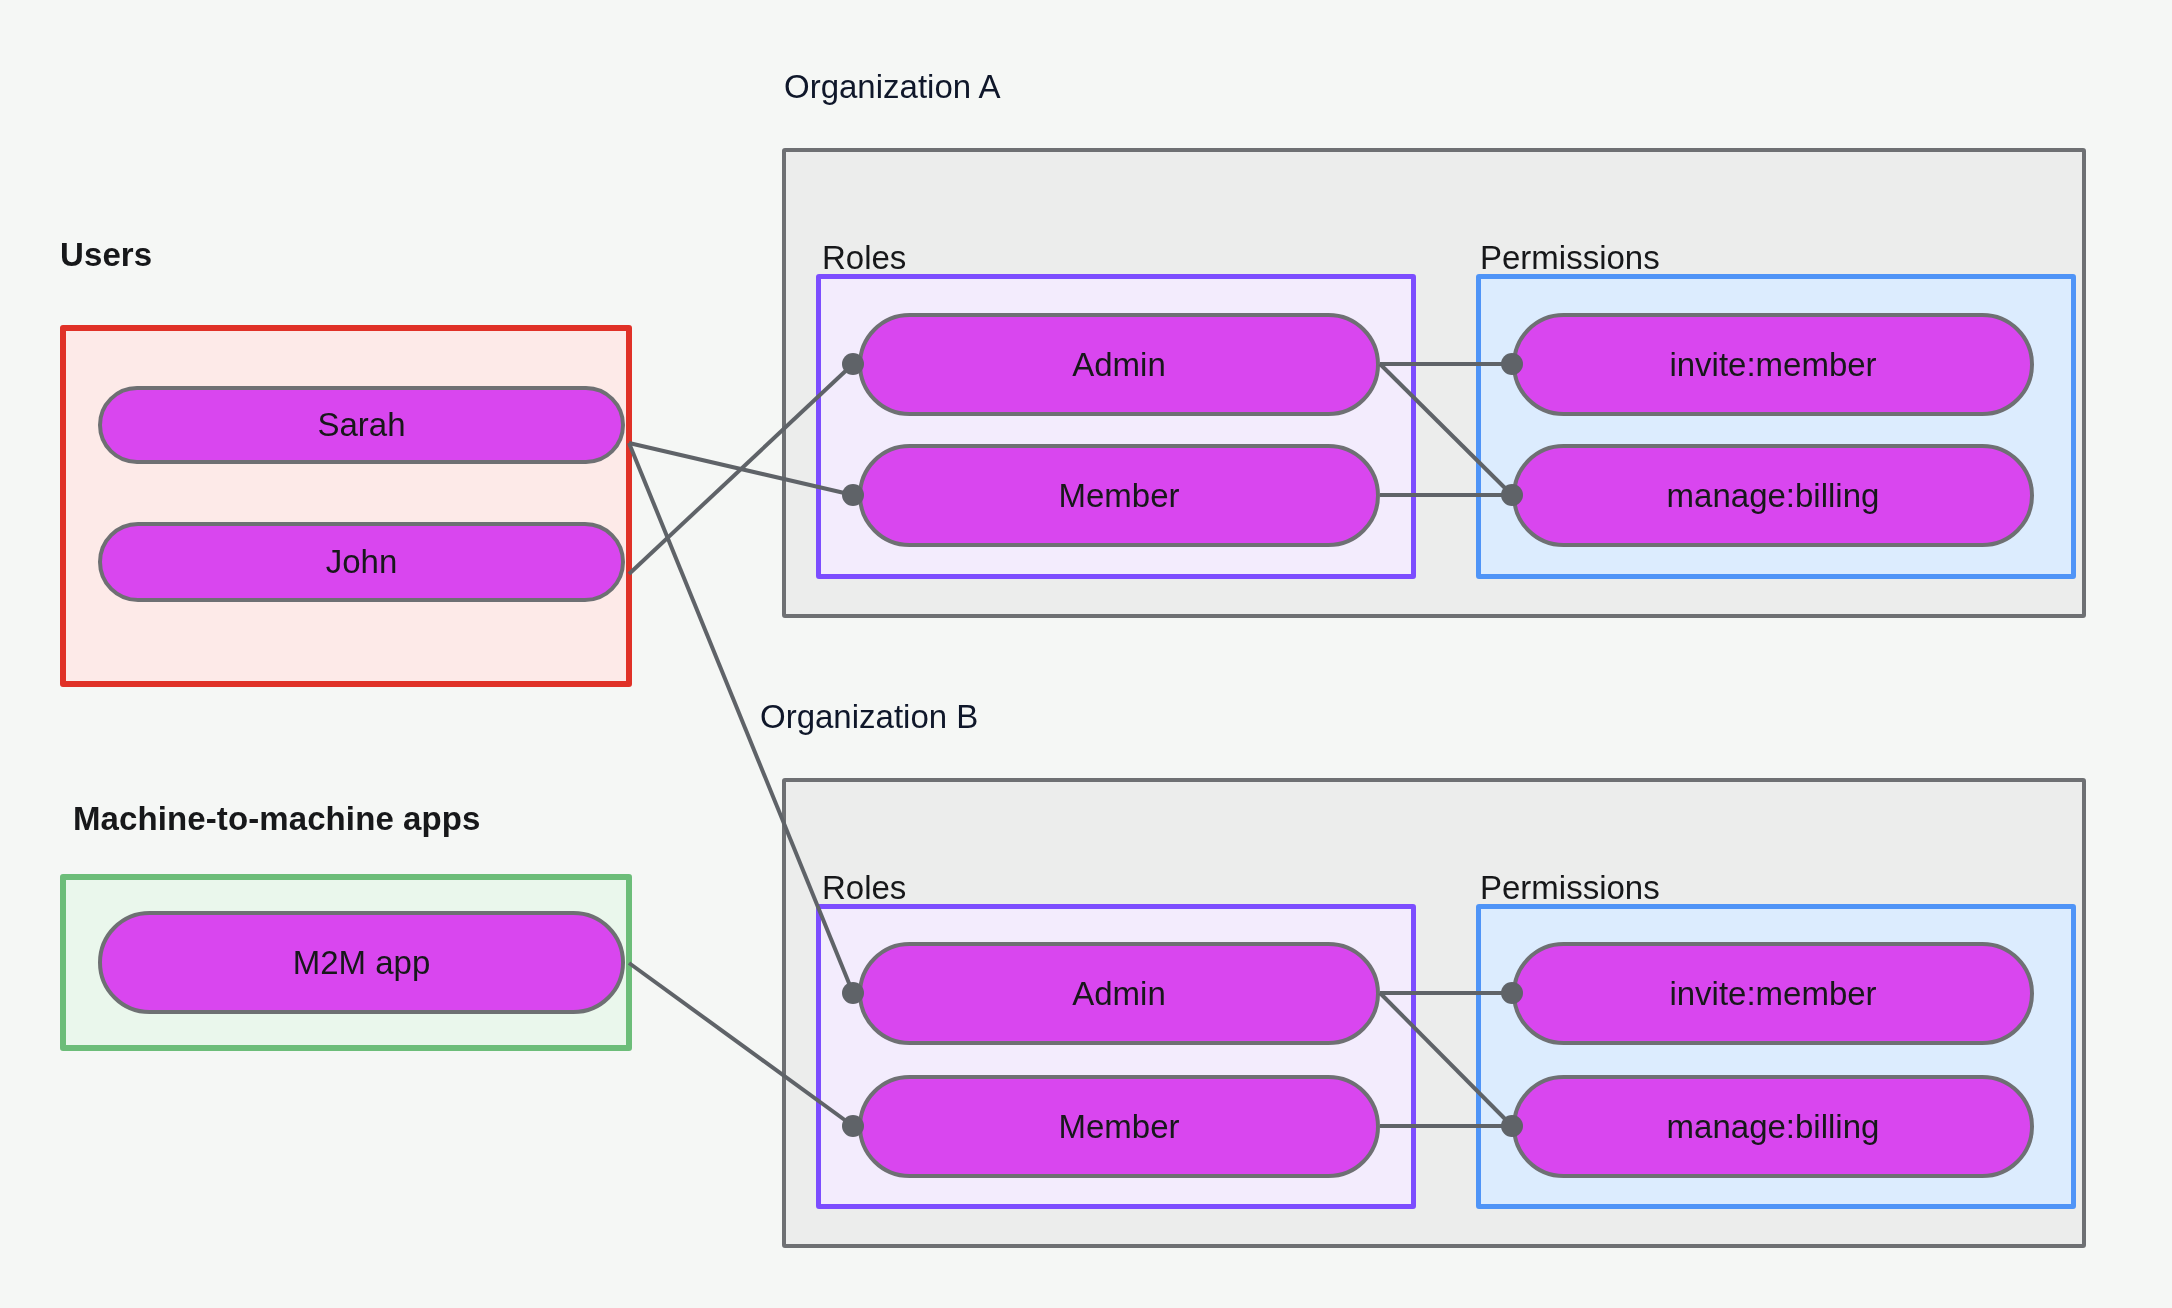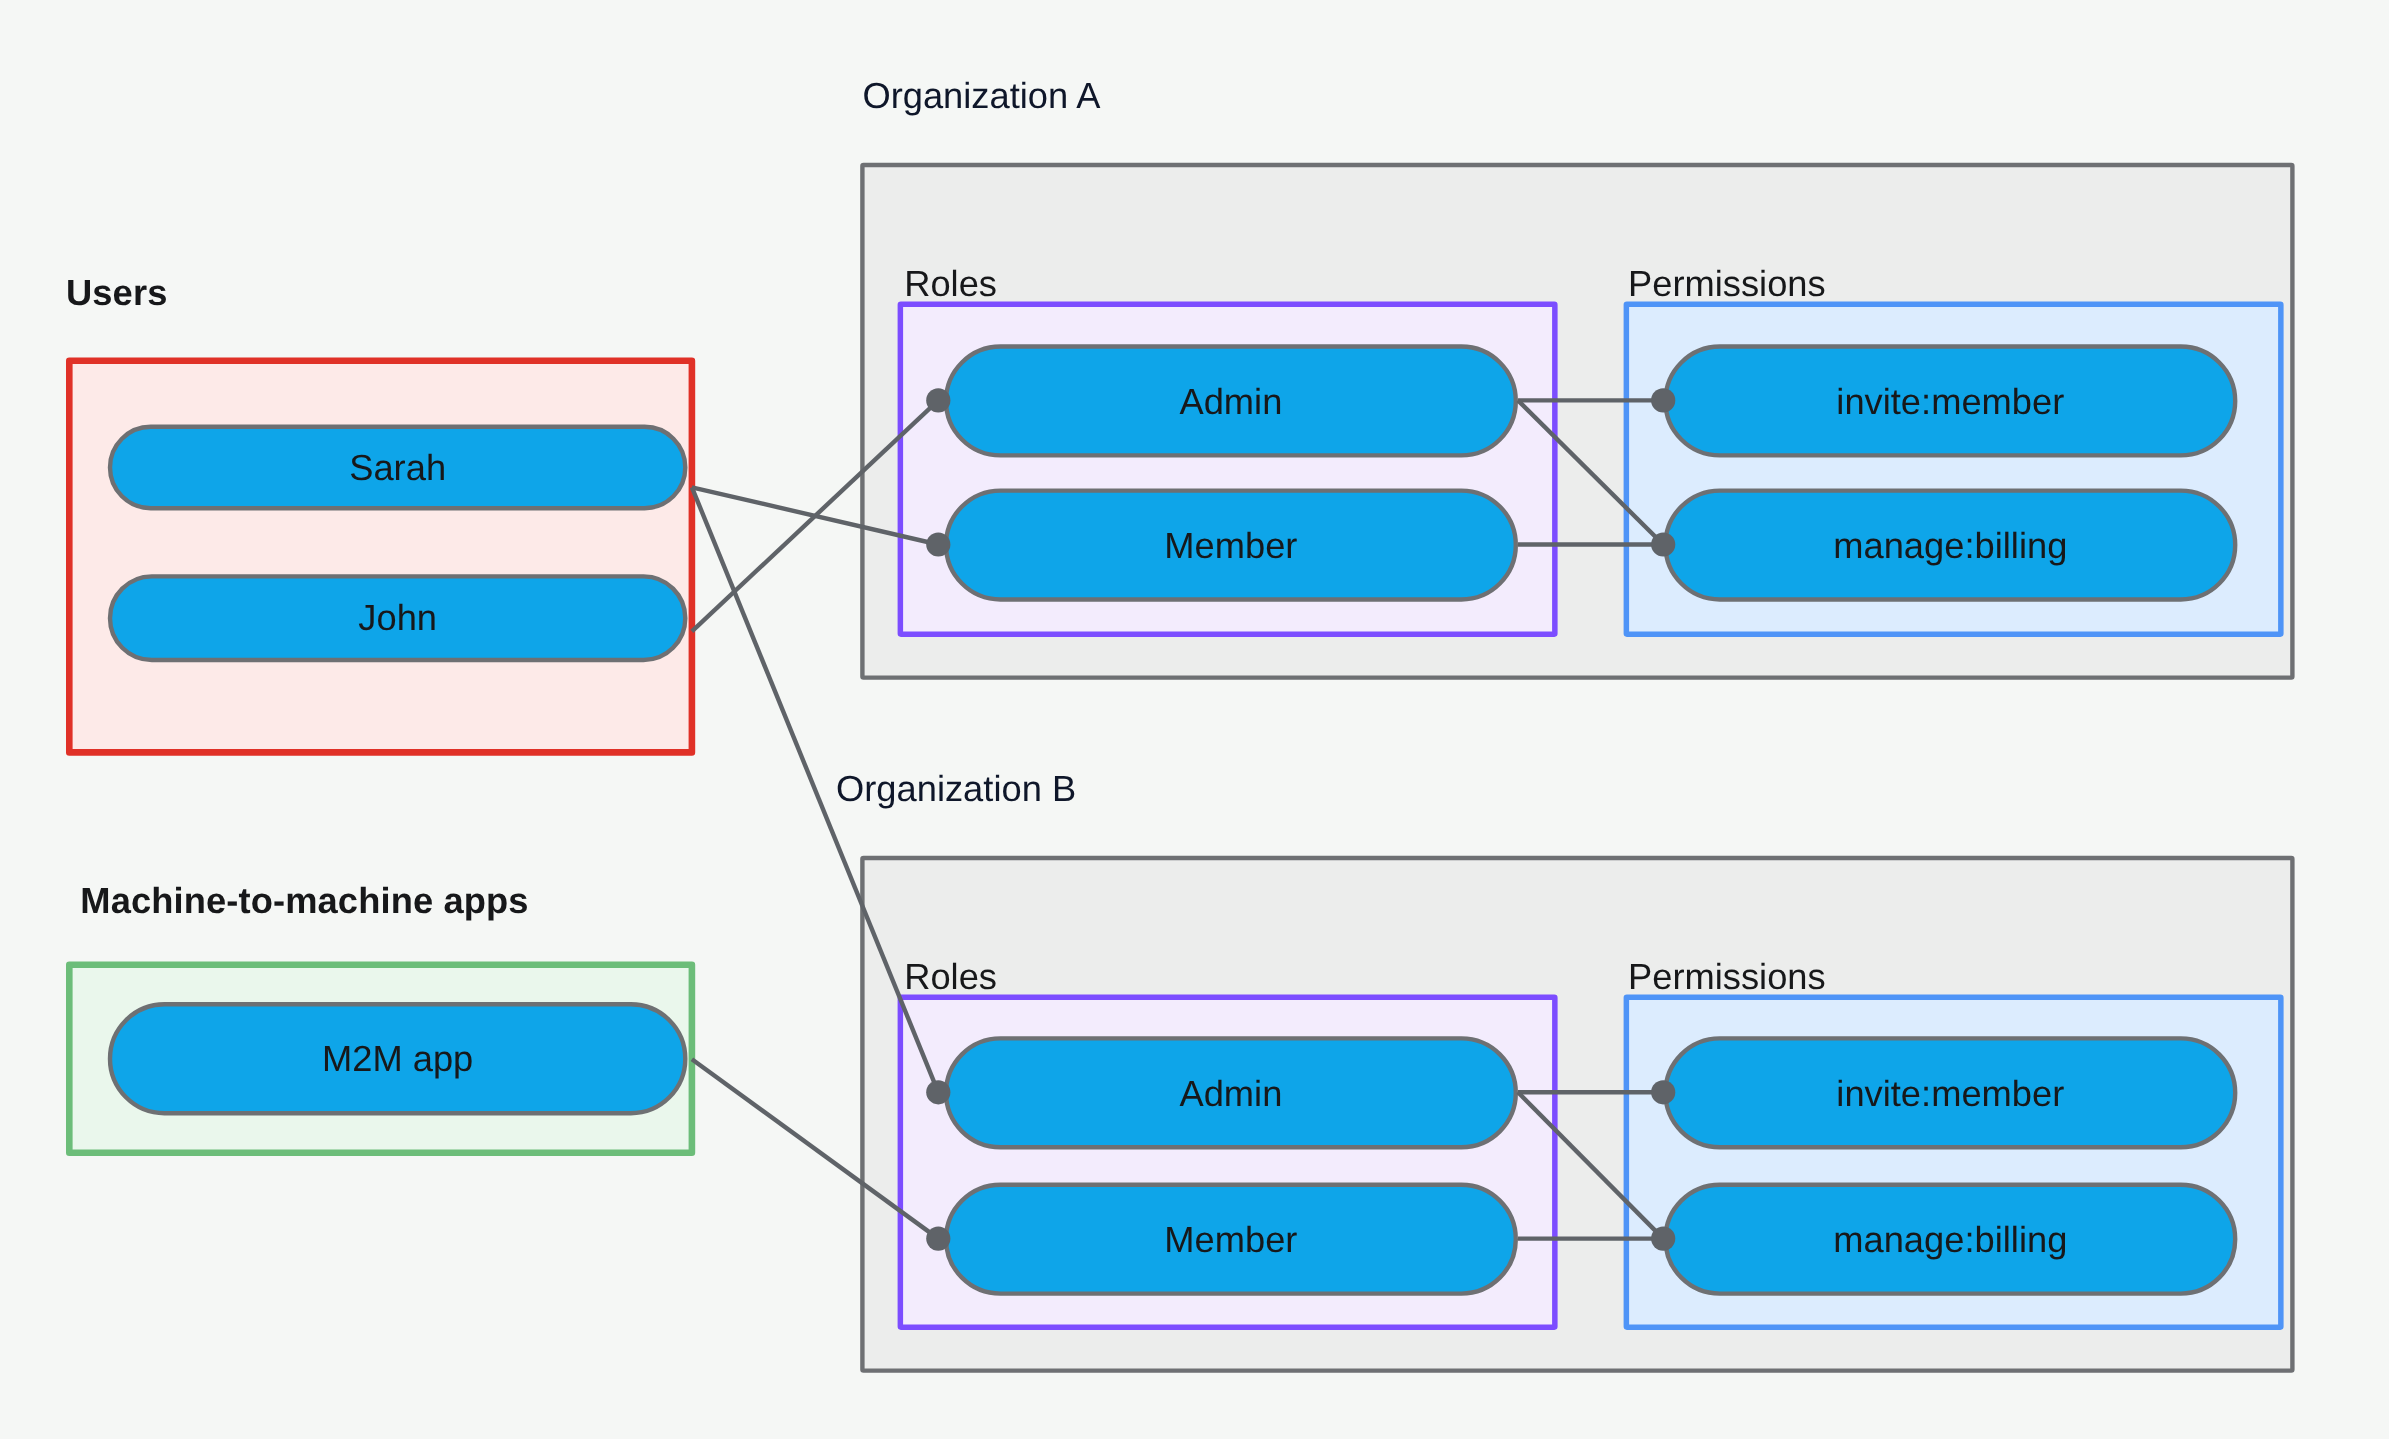--- a/index.html
+++ b/index.html
@@ -77,21 +77,21 @@
     border-radius: 3px;
   }
   .perms-box {
     border: 5px solid #4f94f7;
     background: #dcecfe;
     border-radius: 3px;
   }
   .pill {
     position: absolute;
     box-sizing: border-box;
-    background: #0ea5e9;
+    background: #d946ef;
     border: 4px solid #6e7073;
     border-radius: 999px;
     display: flex;
     align-items: center;
     justify-content: center;
     font-size: 33px;
     color: #17181a;
     z-index: 4;
     white-space: nowrap;
   }
@@ -129,21 +129,21 @@
       <circle cx="853" cy="495" r="11"></circle>
       <circle cx="1512" cy="364" r="11"></circle>
       <circle cx="1512" cy="495" r="11"></circle>
       <circle cx="853" cy="993" r="11"></circle>
       <circle cx="853" cy="1126" r="11"></circle>
       <circle cx="1512" cy="993" r="11"></circle>
       <circle cx="1512" cy="1126" r="11"></circle>
     </g>
   </svg>
 
-  <div class="group-title" style="left:60px; top:247px;">Users</div>
+  <div class="group-title" style="left:60px; top:236px;">Users</div>
 
   <div class="container-box users-box" style="left:60px; top:325px; width:572px; height:362px;"></div>
 
   <div class="pill" style="left:98px; top:386px; width:527px; height:78px;">Sarah</div>
 
   <div class="pill" style="left:98px; top:522px; width:527px; height:80px;">John</div>
 
   <div class="group-title" style="left:73px; top:800px;">Machine-to-machine apps</div>
 
   <div class="container-box m2m-box" style="left:60px; top:874px; width:572px; height:177px;"></div>

